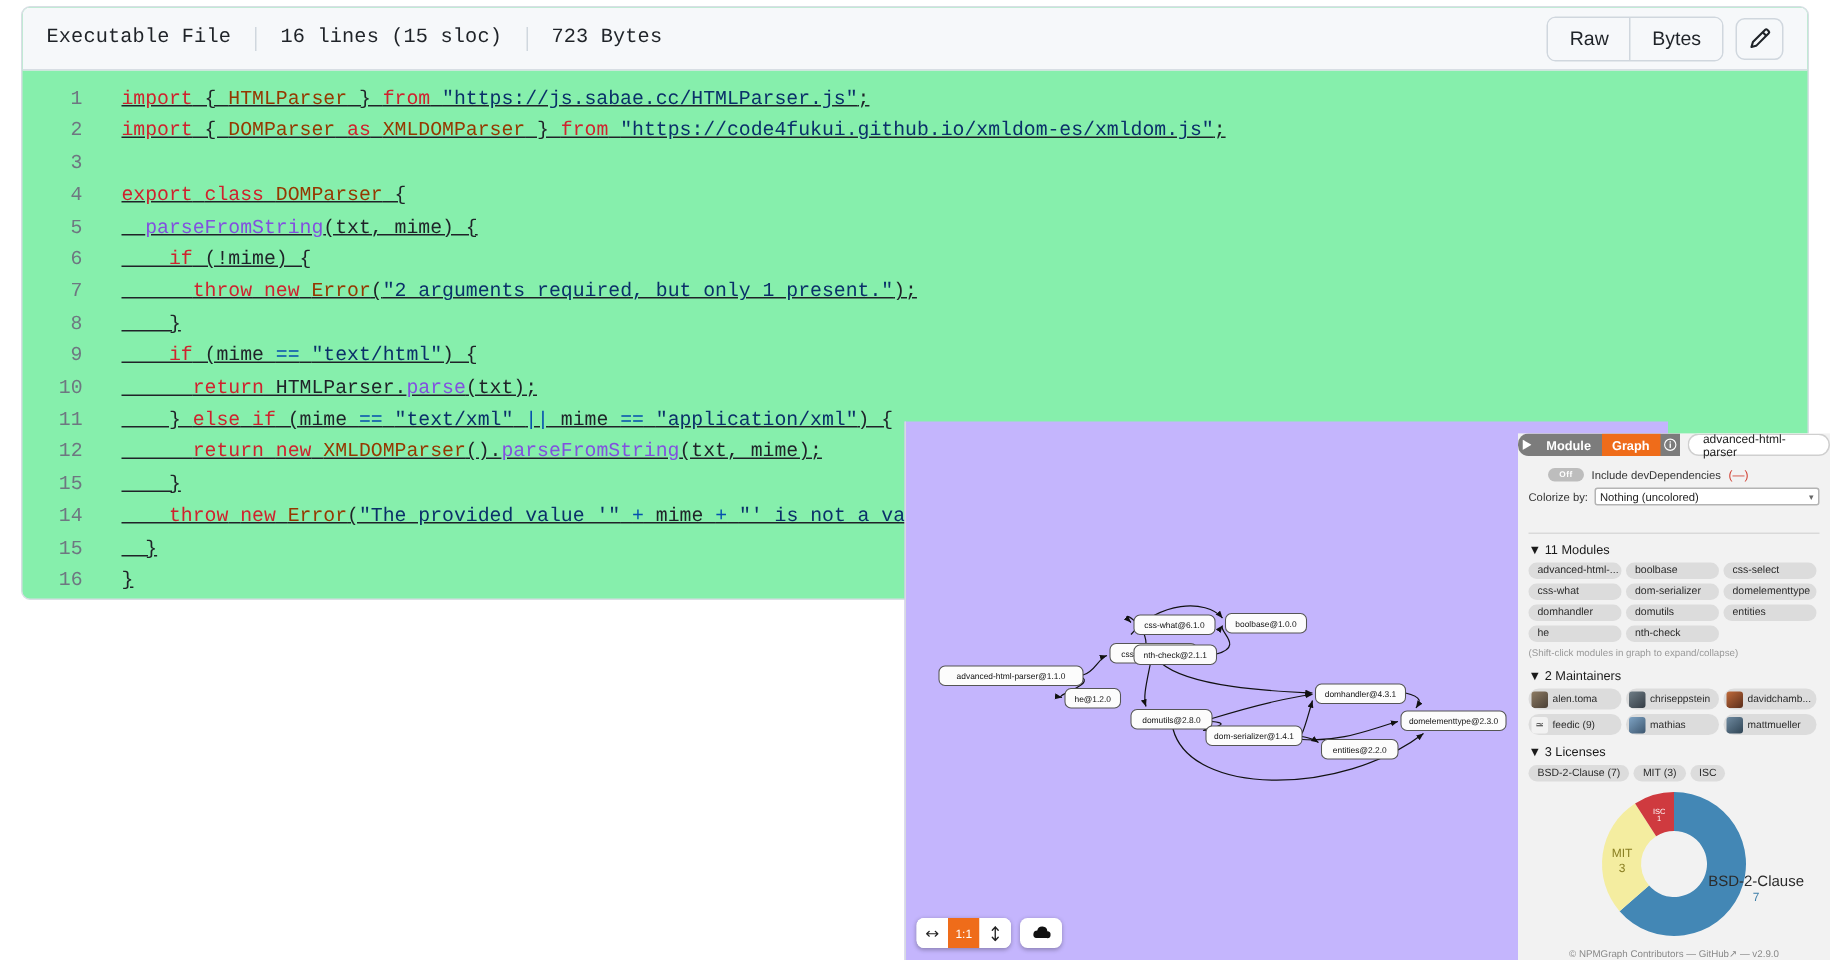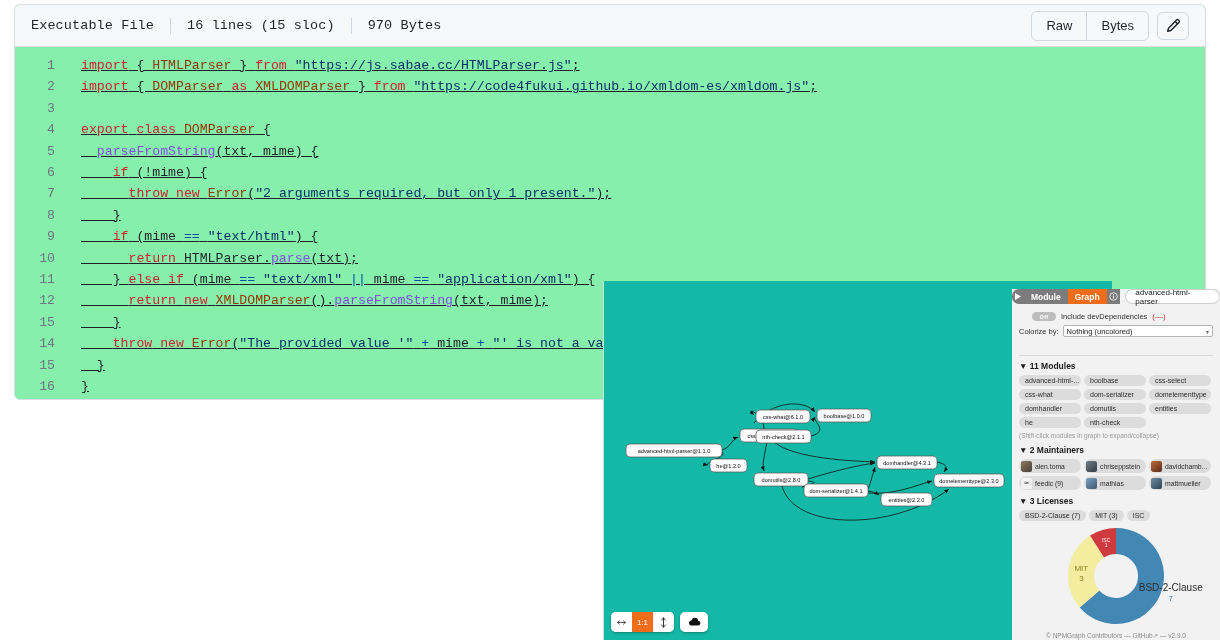--- a/index.html
+++ b/index.html
@@ -73,21 +73,21 @@
   .str { color: #0a3069; }
   .fn  { color: #8250df; }
   .cls { color: #953800; }
   .op  { color: #0550ae; }
   .pl  { color: #1f2328; }
 
   
   .graph-overlay {
     position: absolute; left: 603px; top: 281px;
     width: 509px; height: 359px;
-    background: #14b8a6;
+    background: #c4b5fd;
     border-left: 1px solid #d7dbdf;
     box-sizing: border-box;
     overflow: hidden;
   }
   .graph-svg { position: absolute; left: 0; top: 0; }
 
   
   .graph-toolbar {
     position: absolute; left: 7px; bottom: 8px;
     display: flex; align-items: center; gap: 6px;
@@ -161,21 +161,21 @@
   .select {
     flex: 1; height: 12px; background: #ffffff;
     border: 1px solid #b4b4b4; border-radius: 2px;
     display: flex; align-items: center; padding: 0 3px;
     font-size: 7.5px; color: #222; cursor: pointer; box-sizing: border-box;
   }
   .select .caret { margin-left: auto; font-size: 6px; color: #666; }
   .hr { height: 1px; background: #d9d9d9; margin: 3px 0 5px 0; }
 
   .section-title {
-    font-size: 8.5px; font-weight: bold; color: #1a1a1a;
+    font-size: 8.5px; font-weight: normal; color: #1a1a1a;
     margin: 0 0 4px 0; display: flex; align-items: center; gap: 3px;
     cursor: pointer;
   }
 
   .pill-grid { display: flex; flex-wrap: wrap; gap: 3px 3px; }
   .pill {
     background: #dcdcdc; border-radius: 7px; height: 11px;
     display: flex; align-items: center; padding: 0 6px;
     font-size: 7px; color: #2b2b2b; cursor: pointer;
     box-sizing: border-box; white-space: nowrap; overflow: hidden;
@@ -222,21 +222,21 @@
 <div class="page">
 
   <div class="file-box">
 
     <div class="file-header">
       <div class="file-meta">
         <span class="seg">Executable File</span>
         <span class="divider"></span>
         <span class="seg">16 lines (15 sloc)</span>
         <span class="divider"></span>
-        <span class="seg">970 Bytes</span>
+        <span class="seg">723 Bytes</span>
       </div>
       <div class="hdr-actions">
         <div class="btn-group">
           <button class="gbtn">Raw</button>
           <button class="gbtn">Bytes</button>
         </div>
         <div class="icon-btn">
           <svg width="15" height="15" viewBox="0 0 16 16">
             <path fill="#1f2328" d="M11.013 1.427a1.75 1.75 0 0 1 2.474 0l1.086 1.086a1.75 1.75 0 0 1 0 2.474l-8.61 8.61c-.21.21-.47.364-.756.445l-3.251.93a.75.75 0 0 1-.927-.928l.929-3.25c.081-.286.235-.547.445-.758l8.61-8.61Zm1.414 1.06a.25.25 0 0 0-.354 0L10.811 3.75l1.439 1.44 1.263-1.263a.25.25 0 0 0 0-.354l-1.086-1.086ZM11.189 6.25 9.75 4.81l-6.286 6.287a.25.25 0 0 0-.064.108l-.558 1.953 1.953-.558a.25.25 0 0 0 .108-.064l6.286-6.286Z"></path>
           </svg>

